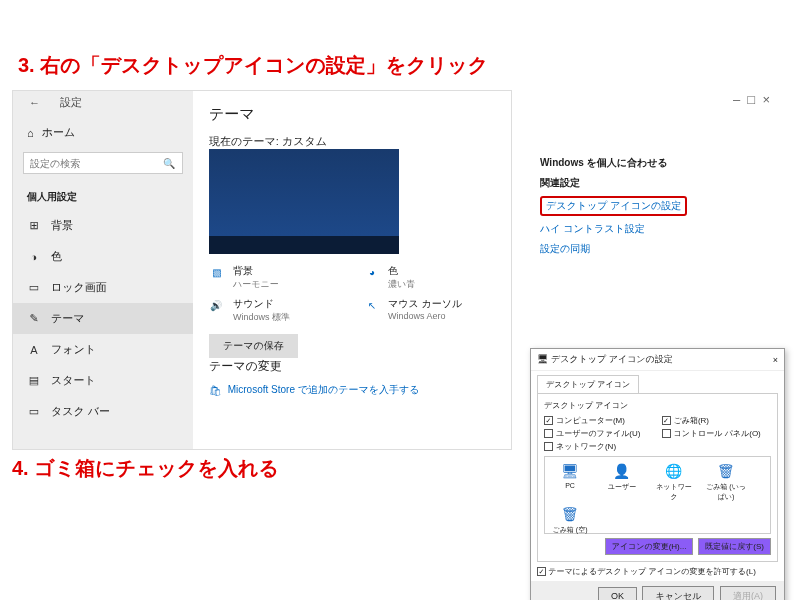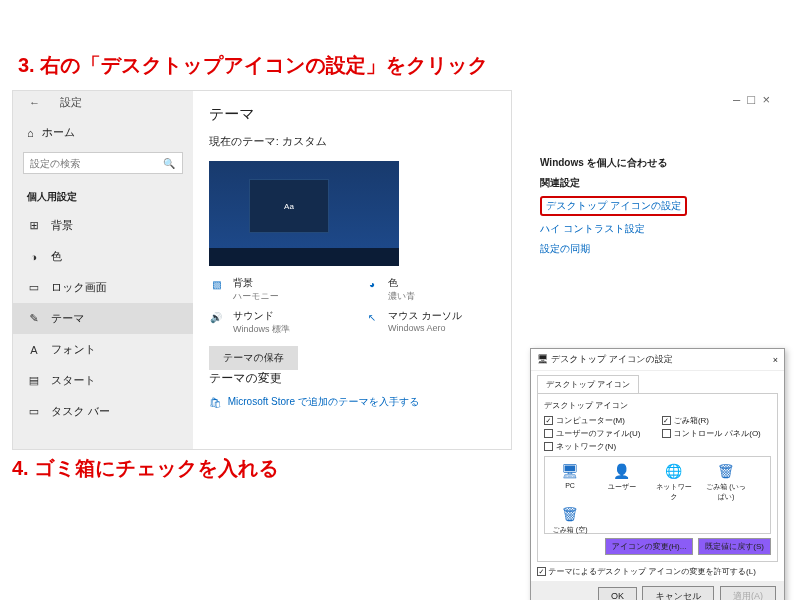--- a/index.html
+++ b/index.html
@@ -14,21 +14,21 @@
   .sidebar{width:180px;background:#eee;padding:8px 0}
   .home{display:flex;align-items:center;gap:8px;padding:6px 14px;font-size:11px}
   .search{margin:6px 10px;background:#fff;border:1px solid #ccc;height:22px;display:flex;align-items:center;padding:0 6px;justify-content:space-between}
   .search input{border:0;outline:0;width:120px;font-size:10px}
   .sect{font-weight:bold;padding:10px 14px 6px;font-size:10px}
   .navitem{display:flex;align-items:center;gap:10px;padding:8px 14px;font-size:11px}
   .navitem.sel{background:#ddd}
   .navitem .ic{width:14px;text-align:center;color:#333}
   .main{flex:1;background:#fff;padding:14px 16px;overflow:hidden}
   .h1{font-size:15px;margin-bottom:10px}
-  .sub{font-size:11px;margin-bottom:12px}
+  .sub{font-size:11px;margin-bottom:0}
   .preview{width:190px;height:105px;background:linear-gradient(180deg,#183a6d,#1e4b8e);position:relative;margin-bottom:10px}
   .preview .tbar{position:absolute;left:0;right:0;bottom:0;height:18px;background:#0b1c36}
   .preview .win{position:absolute;left:40px;top:18px;width:80px;height:54px;background:#132b4d;border:1px solid #244a7a;color:#fff;font-size:8px;padding:8px;display:flex;align-items:center;justify-content:center}
   .grid2{display:grid;grid-template-columns:1fr 1fr;gap:6px 24px;margin-bottom:10px}
   .opt{display:flex;gap:8px;align-items:flex-start}
   .opt .oi{width:16px;height:16px;color:#0067c0;flex:0 0 16px;display:flex;align-items:center;justify-content:center}
   .opt .ot{font-size:10px}
   .opt .os{font-size:9px;color:#777}
   .btn-save{display:inline-block;background:#ddd;padding:5px 14px;font-size:10px;}
   .h2{font-size:12px;margin-bottom:8px}
@@ -110,21 +110,20 @@
         <div class="navitem">
           <span class="ic">▭</span>
           <span>タスク バー</span>
         </div>
       </div>
   </div>
   <div class="main">
     <div class="h1">テーマ</div>
     <div class="sub">現在のテーマ: カスタム</div>
     <div class="preview">
-      <div class="win">Aa</div>
       <div class="tbar"></div>
     </div>
     <div class="grid2" id="opts">
         <div class="opt">
           <span class="oi">▧</span>
           <div>
             <div class="ot">背景</div>
             <div class="os">ハーモニー</div>
           </div>
         </div>

